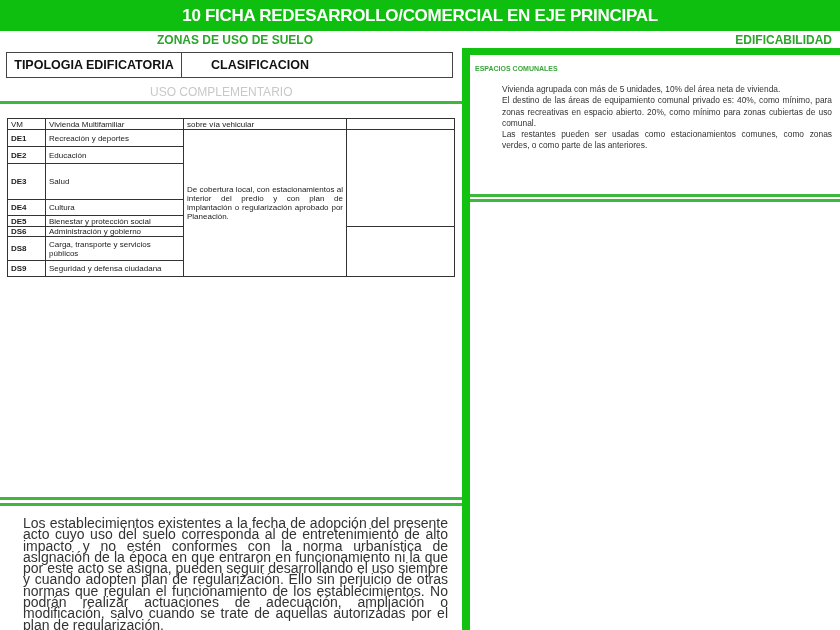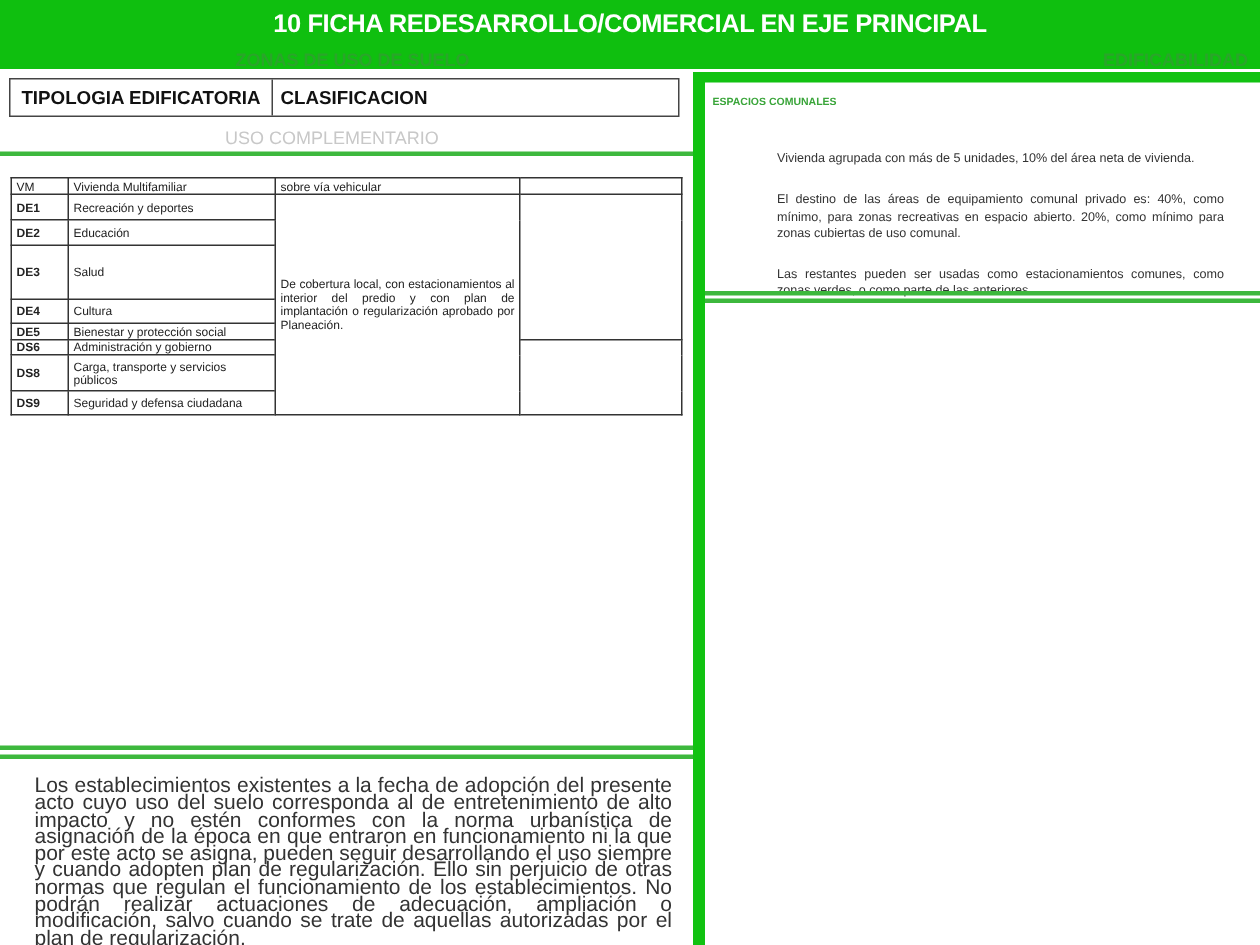--- a/index.html
+++ b/index.html
@@ -1,34 +1,34 @@
 <!DOCTYPE html>
 <html><head>
 <meta charset="utf-8">
 <style>
   * { box-sizing: border-box; margin: 0; padding: 0; }
   html, body { width: 840px; height: 630px; background: #ffffff; overflow: hidden; }
   body { position: relative; font-family: "Liberation Sans", sans-serif; color: #222; }
 
   .title-bar {
-    position: absolute; left: 0; top: 0; width: 840px; height: 46px;
+    position: absolute; left: 0; top: 0; width: 840px; height: 31px;
     background: #0fbf0f; color: #ffffff;
     font-family: "Liberation Sans Narrow", "Liberation Sans", sans-serif;
     font-weight: bold; font-size: 17px; text-align: center; line-height: 31px;
     letter-spacing: -0.3px;
   }
   .section-label {
     position: absolute; top: 33px; color: #2aa52a; font-weight: bold; font-size: 12px;
   }
   .zonas { left: 150px; width: 170px; text-align: center; }
   .edif { right: 8px; }
 
   .header-table {
     position: absolute; left: 6px; top: 52px; width: 447px; height: 26px;
-    border: 1px solid #444; display: flex;
+    border: 1px solid #444; display: flex; gap: 24px;
   }
   .header-table div {
     font-size: 12.5px; font-weight: bold; color: #111;
     display: flex; align-items: center; justify-content: center;
     border-right: 1px solid #444;
   }
   .header-table div:last-child { border-right: none; }
 
   .uso-comp {
     position: absolute; left: 150px; top: 85px; width: 170px; text-align: left;
@@ -61,21 +61,21 @@
   .right-line1 { position: absolute; left: 470px; top: 194px; width: 370px; height: 3px; background: #3db83d; }
   .right-line2 { position: absolute; left: 470px; top: 199px; width: 370px; height: 3px; background: #3db83d; }
 
   .espacios-title {
     position: absolute; left: 475px; top: 65px; font-size: 7px; font-weight: bold; color: #3aa53a;
   }
   .espacios-text {
     position: absolute; left: 502px; top: 84px; width: 330px;
     font-size: 8.4px; line-height: 11.3px; text-align: justify; color: #333;
   }
-  .espacios-text p { margin: 16px; }
+  .espacios-text p { margin: 0; }
 </style>
 </head>
 <body>
 
 <div class="title-bar">10 FICHA REDESARROLLO/COMERCIAL  EN EJE PRINCIPAL</div>
 
 <div class="section-label zonas">ZONAS DE USO DE SUELO</div>
 <div class="section-label edif">EDIFICABILIDAD</div>
 
 <div class="header-table">

